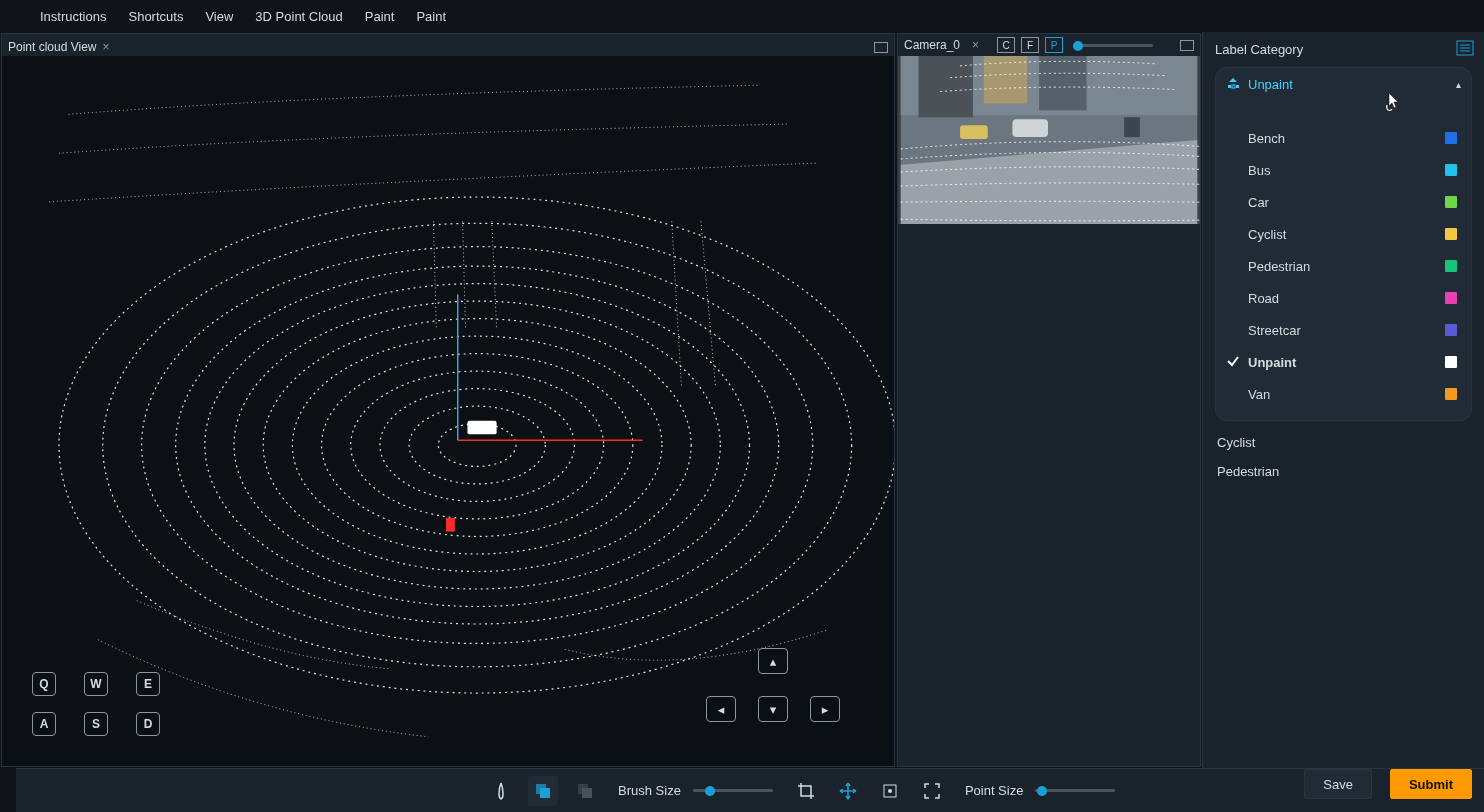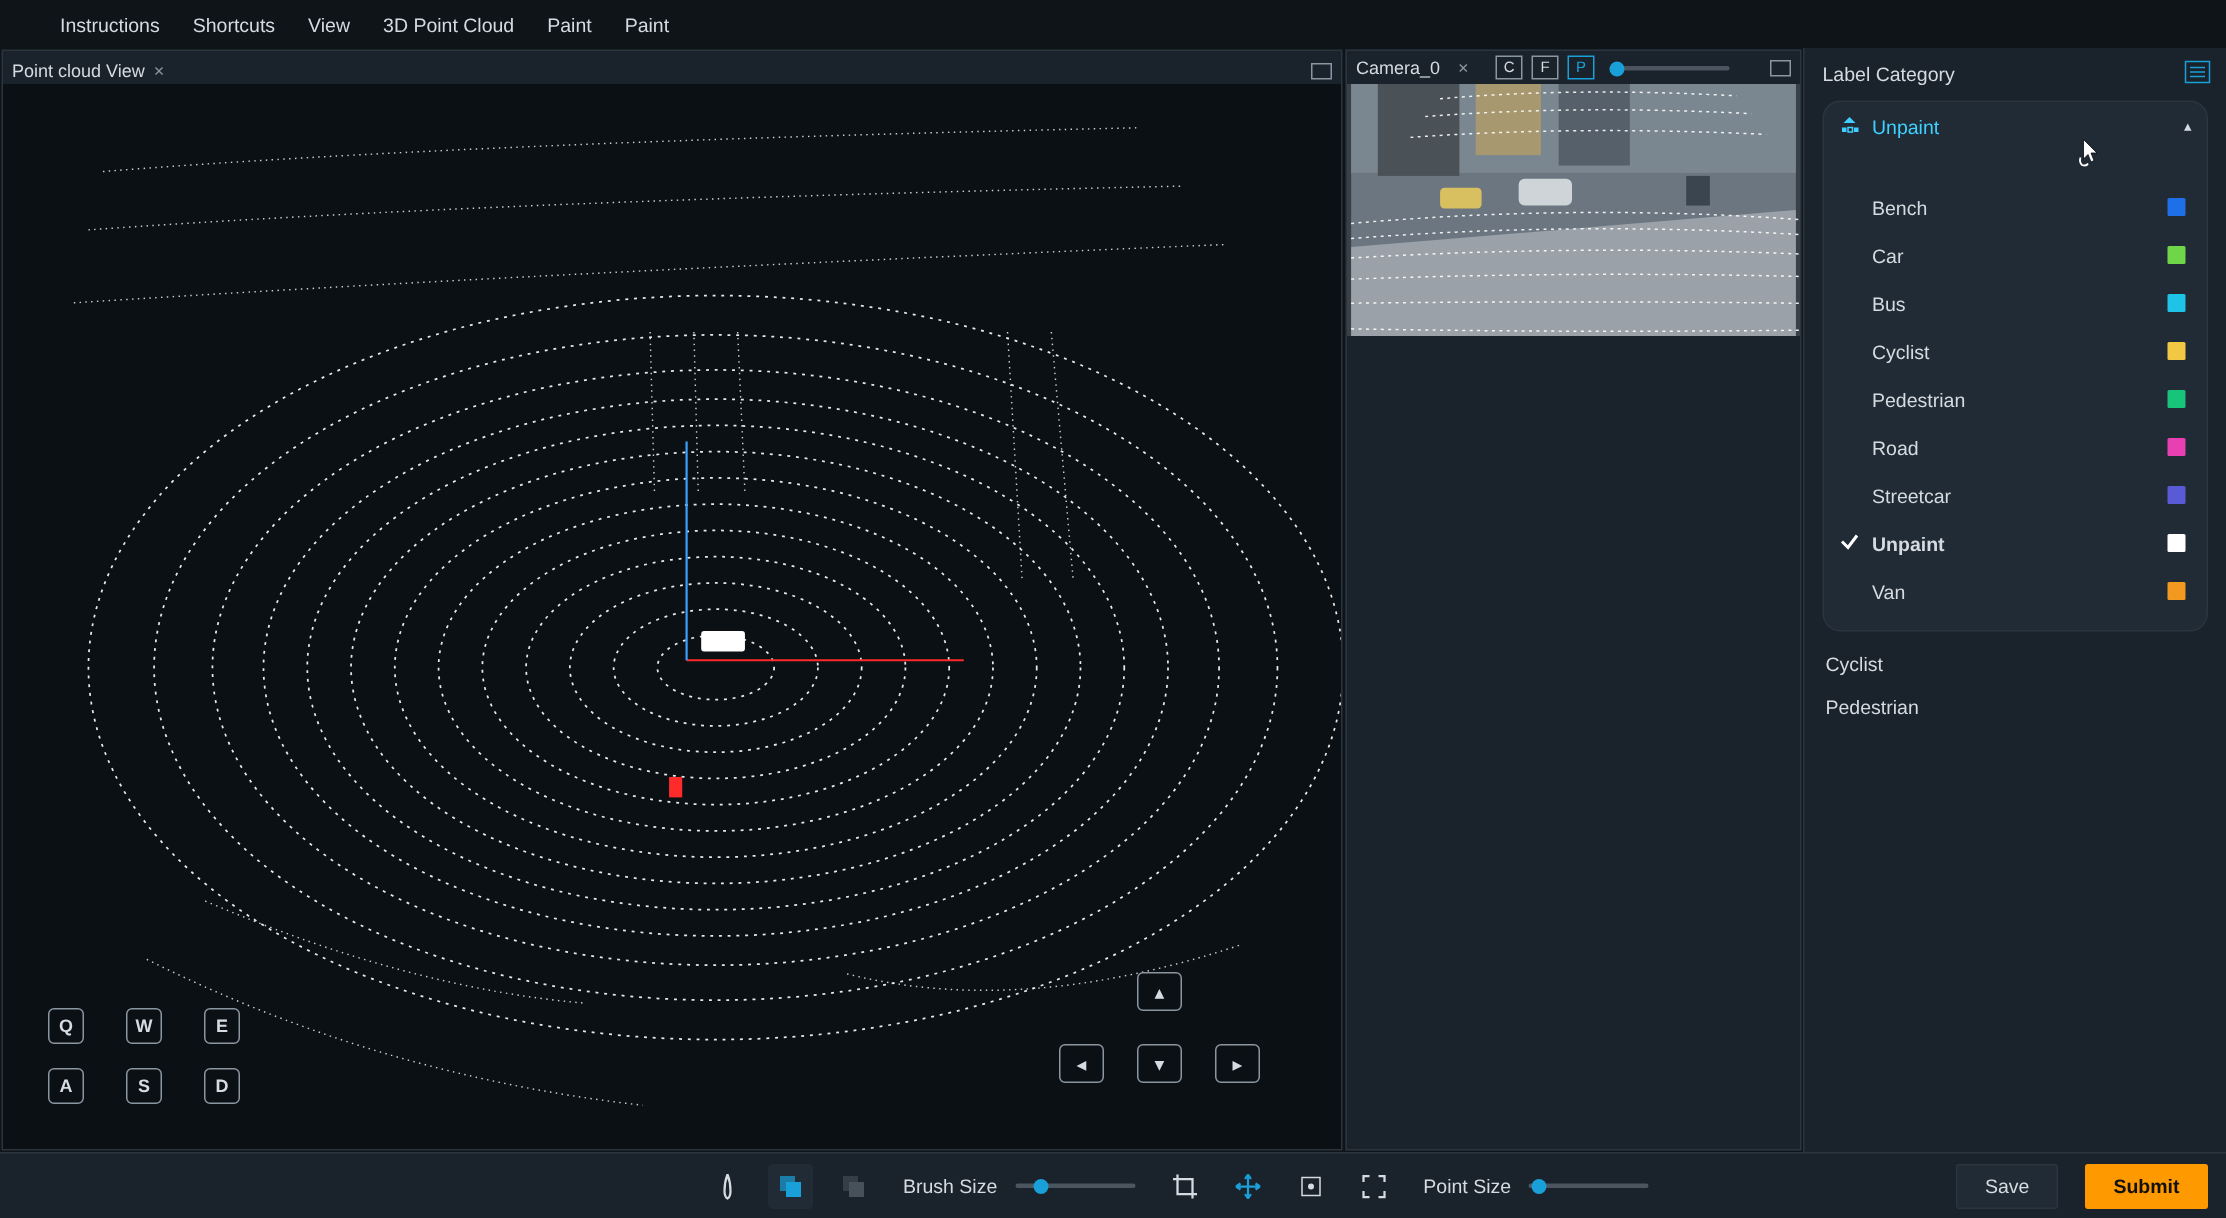--- a/index.html
+++ b/index.html
@@ -63,21 +63,21 @@
   .dd-search{width:100%;height:28px;background:transparent;border:1px solid var(--accent);color:var(--text);padding:0 8px;outline:none;font-size:12px;}
   .dd-list{margin-top:12px;display:flex;flex-direction:column;text-align:right;}
   .dd-item{height:32px;display:flex;align-items:center;padding:0 4px 0 22px;cursor:pointer;position:relative;}
   .dd-item.selected{font-weight:bold;}
   .dd-check{position:absolute;left:0;top:8px;}
   .swatch{width:12px;height:12px;margin-left:auto;border-radius:1px;}
   
   .sb-list{margin-top:10px;display:flex;flex-direction:column;gap:14px;padding:4px 2px;}
   
   
-  .bottombar{position:absolute;bottom:0;left:0;right:0;height:44px;background:var(--panel);border-top:1px solid var(--border);display:flex;align-items:center;padding:0 12px;gap:18px;}
+  .bottombar{position:absolute;bottom:0;left:16px;right:0;height:44px;background:var(--panel);border-top:1px solid var(--border);display:flex;padding:0 12px;gap:18px;}
   .bb-group{display:flex;align-items:center;gap:12px;}
   .bb-icon{width:30px;height:30px;display:flex;align-items:center;justify-content:center;cursor:pointer;color:var(--text);border-radius:3px;}
   .bb-icon.active{background:var(--panel2);color:var(--accent);}
   .bb-label{font-size:13px;color:var(--text);}
   .bb-slider{display:flex;align-items:center;gap:6px;}
   .bb-slider .slider-track{width:80px;}
   .spacer{flex:1;}
   .btn{height:30px;padding:0 18px;border:1px solid var(--border);background:var(--panel2);color:var(--text);cursor:pointer;font-size:13px;border-radius:2px;}
   .btn.primary{background:var(--orange);color:#111;border-color:var(--orange);font-weight:bold;}
   
@@ -243,26 +243,26 @@
         <span>Unpaint</span>
         <span class="dd-caret">▴</span>
       </div>
       <div class="dd-body">
         <div class="dd-list">
           <div class="dd-item">
               <span>Bench</span>
               <span class="swatch" style="background:#1f6fe8"></span>
             </div>
           <div class="dd-item">
+              <span>Bus</span>
+              <span class="swatch" style="background:#1fc3e8"></span>
+            </div>
+          <div class="dd-item">
               <span>Car</span>
               <span class="swatch" style="background:#6fd64a"></span>
-            </div>
-          <div class="dd-item">
-              <span>Bus</span>
-              <span class="swatch" style="background:#1fc3e8"></span>
             </div>
           <div class="dd-item">
               <span>Cyclist</span>
               <span class="swatch" style="background:#f2c744"></span>
             </div>
           <div class="dd-item">
               <span>Pedestrian</span>
               <span class="swatch" style="background:#17c47a"></span>
             </div>
           <div class="dd-item">

